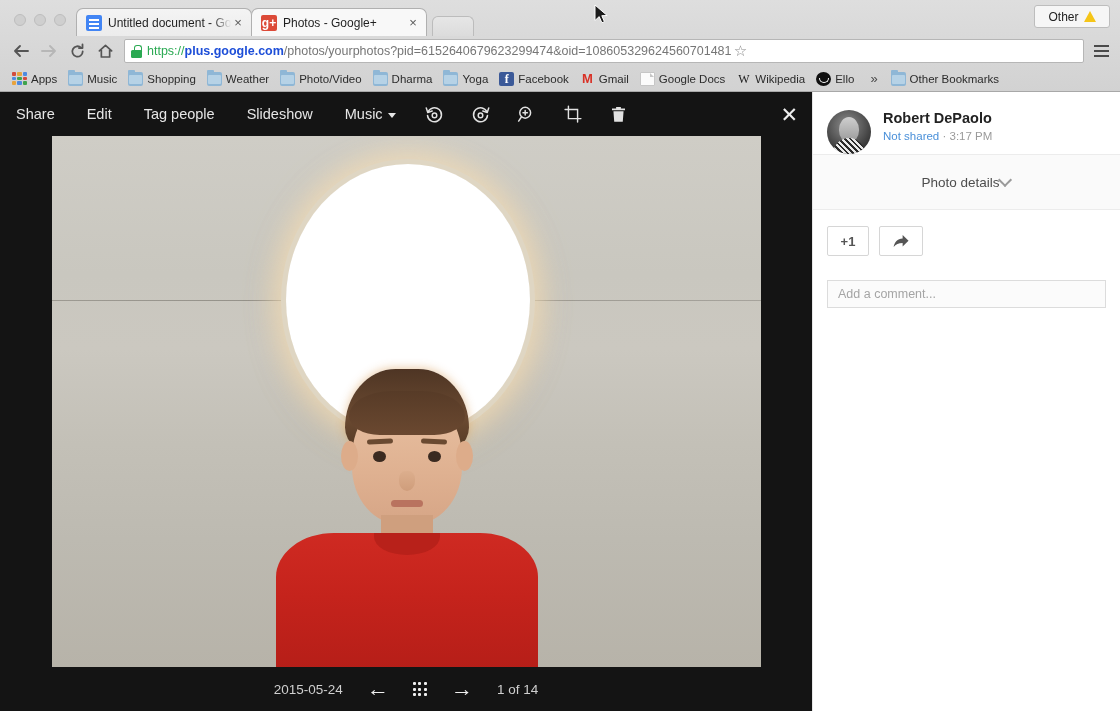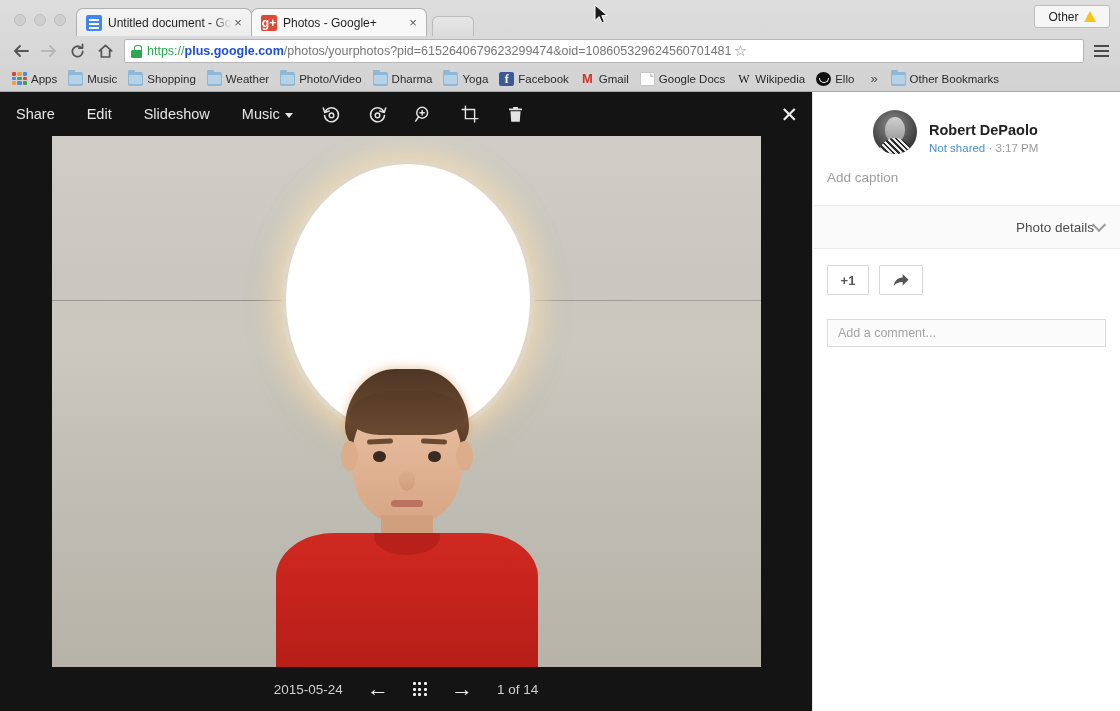--- a/index.html
+++ b/index.html
@@ -343,21 +343,21 @@
   #grid-icon { display: grid; grid-template-columns: repeat(3,3px); grid-template-rows: repeat(3,3px); gap: 2.5px; }
   #grid-icon span { background: #efefef; border-radius: 1px; }
 
   
   #sidebar {
     width: 308px; height: 619px;
     background: #fff;
     border-left: 1px solid #e6e6e6;
     position: relative;
   }
-  #post-head { display: flex; align-items: flex-end; padding: 18px 16px 0 14px; gap: 12px; margin-left: 46px; }
+  #post-head { display: flex; align-items: flex-start; padding: 18px 16px 0 14px; gap: 12px; }
   #avatar {
     width: 44px; height: 44px; border-radius: 50%; flex: 0 0 44px;
     overflow: hidden; position: relative;
     background: radial-gradient(circle at 45% 35%, #8f8f8f, #3a3a3a 70%, #161616 100%);
   }
   #avatar .a-face {
     position: absolute; left: 12px; top: 7px; width: 20px; height: 25px;
     background: linear-gradient(#cfcfcf, #9a9a9a); border-radius: 50% 50% 46% 46%;
   }
   #avatar .a-body {
@@ -366,25 +366,25 @@
     border-radius: 16px 16px 0 0;
   }
   #post-name { font-size: 14.5px; font-weight: bold; color: #222; line-height: 1.2; }
   #post-meta { font-size: 11.5px; color: #9a9a9a; margin-top: 3px; }
   #post-meta .shared-link { color: #4a90d9; }
   #add-caption {
     font-size: 13.5px; color: #9d9d9d;
     padding: 16px 16px 20px 14px;
   }
   #photo-details {
-    height: 44px;
+    height: 56px;
     border-top: 1px solid #ececec;
     border-bottom: 1px solid #ececec;
     background: #fafafa;
-    display: flex; align-items: center; justify-content: flex-end;
+    display: flex; align-items: center; justify-content: center;
     padding: 0 16px 0 14px;
     font-size: 13.5px; color: #4d4d4d;
   }
   .chev-down {
     width: 10px; height: 10px;
     border-right: 2px solid #9a9a9a; border-bottom: 2px solid #9a9a9a;
     transform: rotate(45deg); margin-top: -5px;
   }
   #action-row { display: flex; gap: 10px; padding: 16px 14px 0 14px; }
   .act-btn {
@@ -547,20 +547,21 @@
   </svg>
 </div>
 
 <div id="viewer">
 
   <div id="stage">
 
     <div id="photo-toolbar">
       <div class="tb-item">Share</div>
       <div class="tb-item">Edit</div>
+      <div class="tb-item">Tag people</div>
       <div class="tb-item">Slideshow</div>
       <div class="tb-item"><span>Music</span><span class="tb-caret"></span></div>
 
       <div class="tb-icon">
         <svg width="21" height="21" viewBox="0 0 24 24" fill="none" stroke="currentColor" stroke-width="1.7" stroke-linecap="round" stroke-linejoin="round">
           <path d="M4.5 9.4A8 8 0 1 1 4 13"></path>
             <path d="M2.6 4.6l1.7 5.1 5.1-1.7"></path>
             <circle cx="12" cy="13" r="2.6"></circle>
         </svg>
       </div>
@@ -641,21 +642,20 @@
       <div id="avatar">
         <div class="a-face"></div>
         <div class="a-body"></div>
       </div>
       <div>
         <div id="post-name">Robert DePaolo</div>
         <div id="post-meta"><span class="shared-link">Not shared</span><span> · </span><span>3:17 PM</span></div>
       </div>
     </div>
 
-    <div id="add-caption">Add caption</div>
 
     <div id="photo-details">
       <span>Photo details</span>
       <span class="chev-down"></span>
     </div>
 
     <div id="action-row">
       <div class="act-btn">+1</div>
       <div class="act-btn">
         <svg width="18" height="15" viewBox="0 0 22 18" fill="#555">

